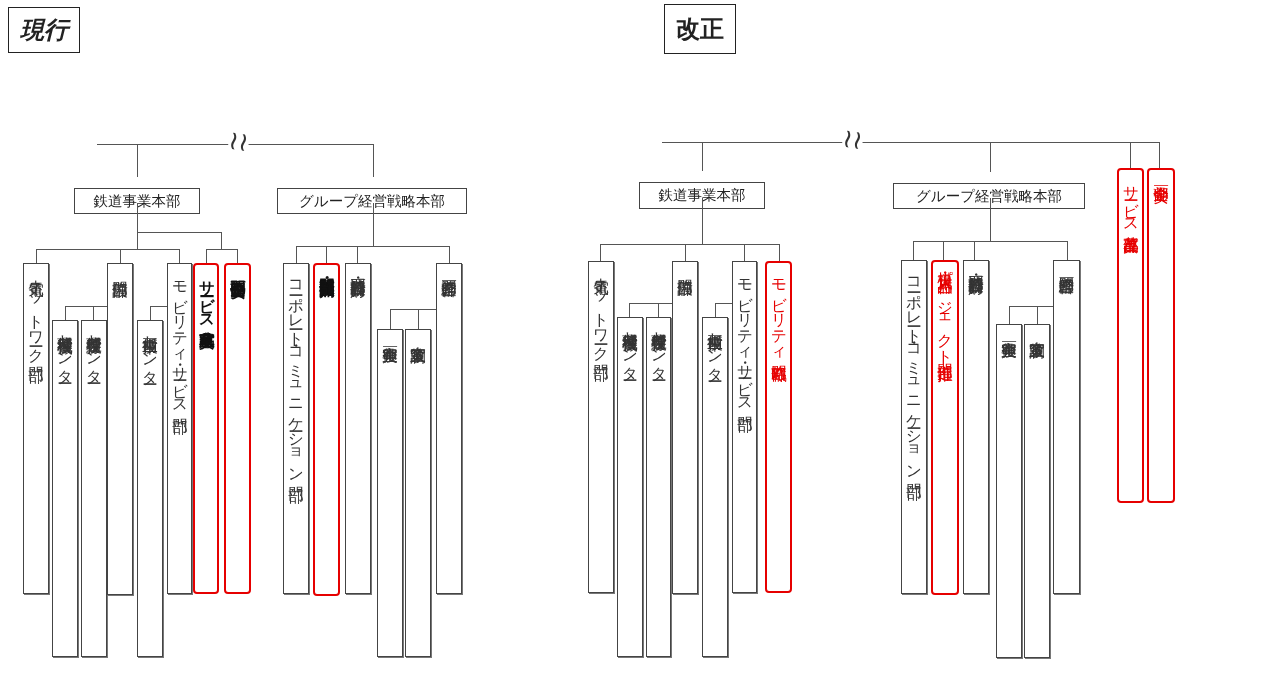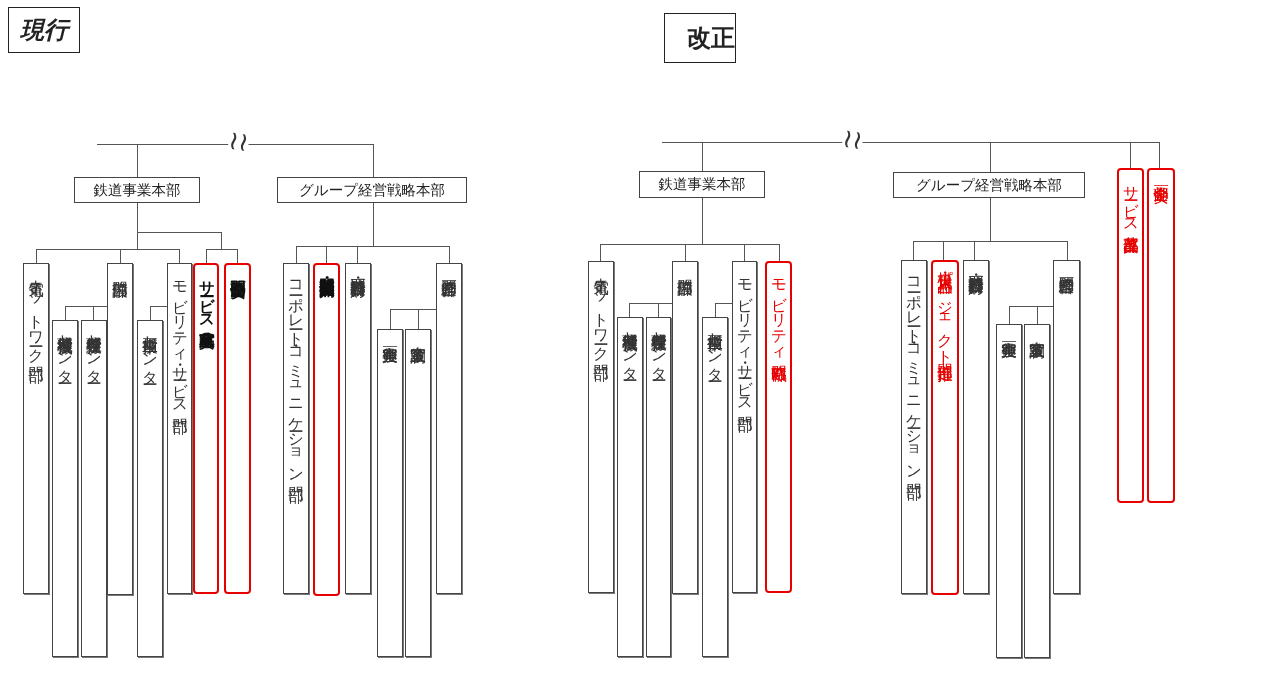--- a/index.html
+++ b/index.html
@@ -2,38 +2,38 @@
 <html><head>
 <meta charset="utf-8">
 <style>
   html, body { margin:0; padding:0; background:#ffffff; }
   body { width:1280px; height:694px; position:relative; overflow:hidden;
          font-family:"DejaVu Sans", "Liberation Sans", sans-serif; color:#222; }
   .title { position:absolute; border:1.5px solid #222; background:#fff;
            font-size:24px; font-weight:bold; line-height:44px; text-align:center; }
   .line { position:absolute; background:#555; }
   .hbox { position:absolute; border:1px solid #444; background:#fff; box-sizing:border-box;
-          font-size:14.5px; line-height:24px; text-align:center; white-space:nowrap; }
+          font-size:14.5px; line-height:24px; text-align:center; white-space:nowrap;margin-top:11px; }
   .vbox { position:absolute; border:1px solid #444; background:#fff; box-sizing:border-box;
           box-shadow: 1px 1px 0 #777; overflow:hidden; }
   .vbox.red { border:2.5px solid #e60000; border-radius:4px; box-shadow:none; }
   .vtext { writing-mode:vertical-rl; text-orientation:upright; font-size:15.5px;
            line-height:24px; letter-spacing:-0.5px; padding-top:6px; margin:0 auto;
            white-space:nowrap; color:#333; }
   .vbox.red .vtext { padding-top:5px; }
   .bold .vtext { font-weight:bold; color:#111; }
   .redtext .vtext { color:#e60000; }
   .wave { position:absolute; font-size:26px; line-height:26px; color:#333;
           background:#fff; transform:rotate(10deg); font-family:"DejaVu Sans", sans-serif; }
 </style>
 </head>
 <body>
 
 <div class="title" style="left:8px;top:7px;width:70px;height:44px;font-style:italic;">現行</div>
-<div class="title" style="left:664px;top:13px;width:70px;height:48px;line-height:48px;text-align:right;">改正</div>
+<div class="title" style="left:664px;top:4px;width:70px;height:48px;line-height:48px;">改正</div>
 
 <div>
 
   <div class="line" style="left:97px;top:144px;width:276px;height:1px;"></div>
   <div class="wave" style="left:229px;top:128px;">≀≀</div>
   <div class="line" style="left:137px;top:144px;width:1px;height:33px;"></div>
   <div class="line" style="left:373px;top:144px;width:1px;height:33px;"></div>
 
   <div class="hbox" style="left:74px;top:177px;width:126px;height:26px;">鉄道事業本部</div>
   <div class="line" style="left:137px;top:203px;width:1px;height:29px;"></div>

